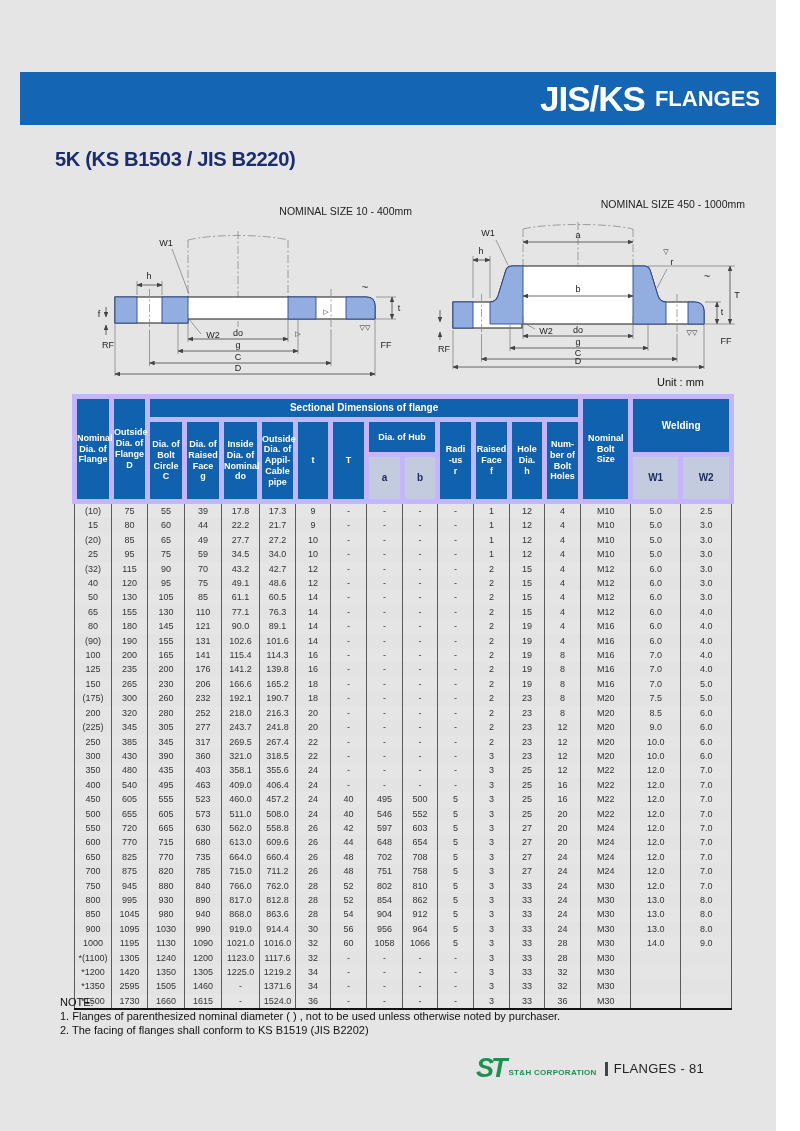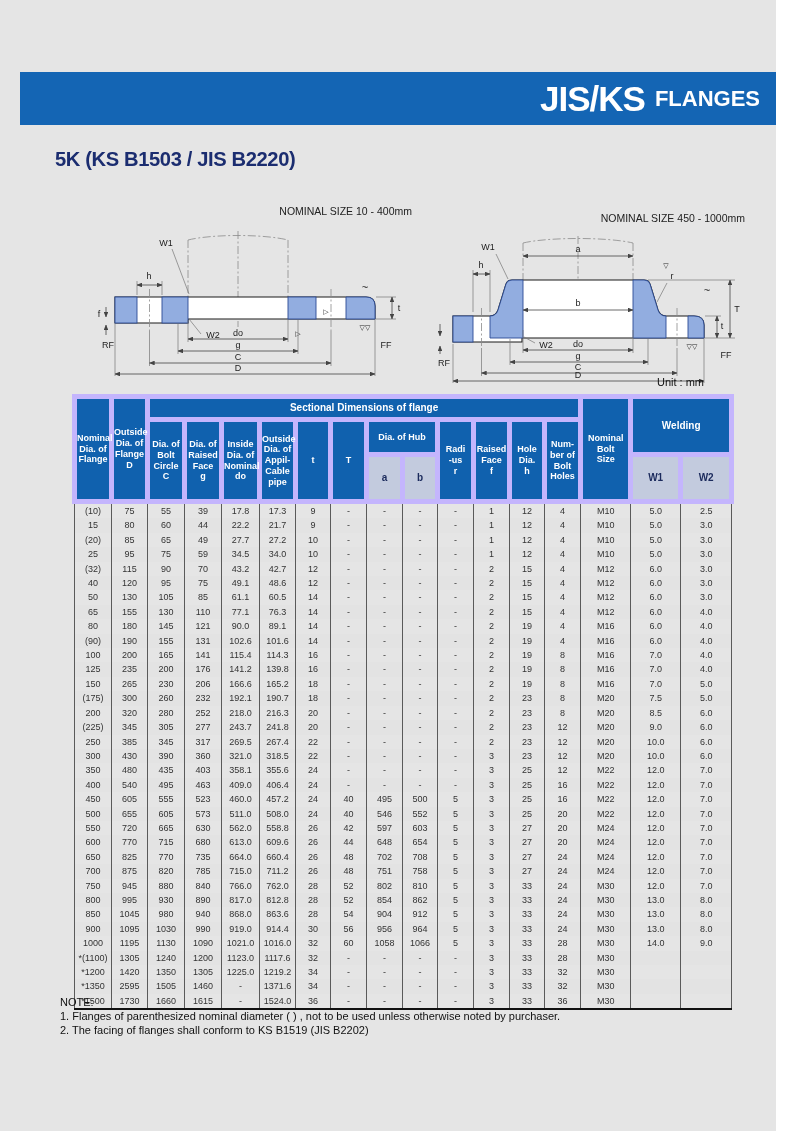--- a/index.html
+++ b/index.html
@@ -125,21 +125,21 @@
         <line class="ext" x1="261" y1="112" x2="261" y2="147"></line>
       <line class="dim" x1="79.5" y1="144" x2="261" y2="144" marker-start="url(#ar1)" marker-end="url(#ar1)"></line>
       <text class="lab" x="168" y="141">C</text>
       <line class="ext" x1="45" y1="105" x2="45" y2="157"></line>
         <line class="ext" x1="305" y1="101" x2="305" y2="157"></line>
       <line class="dim" x1="45" y1="155" x2="305" y2="155" marker-start="url(#ar1)" marker-end="url(#ar1)"></line>
       <text class="lab" x="168" y="152">D</text>
     </svg>
   </div>
 
-  <div class="diag" style="left:405px;top:212px;width:340px;">
+  <div class="diag" style="left:405px;top:198px;width:340px;">
     <div class="dtitle">NOMINAL SIZE 450 - 1000mm</div>
     <svg width="335" height="158" viewBox="0 0 335 158">
       <defs>
         <marker id="ar2" markerWidth="7" markerHeight="6" refX="6.5" refY="3" orient="auto-start-reverse">
           <path d="M0,0 L7,3 L0,6 Z" fill="#444"></path>
         </marker>
       </defs>
 
       <path class="dd" d="M115,17 C140,11 200,11 225,17"></path>
       <line class="dd" x1="115" y1="17" x2="115" y2="104"></line>
@@ -958,14 +958,20 @@
         </tbody>
     </table>
   </div>
 
   <div class="note">
     <div>NOTE:</div>
     <div>1. Flanges of parenthesized nominal diameter (  ) , not to be used unless otherwise noted by purchaser.</div>
     <div>2. The facing of flanges shall conform to KS B1519 (JIS B2202)</div>
   </div>
 
+  <div class="footer">
+    <span class="logo">ST</span>
+    <span class="company">ST&amp;H CORPORATION</span>
+    <span class="sep"></span>
+    <span class="pageno">FLANGES - 81</span>
+  </div>
 
 </div>
 
 </body></html>

